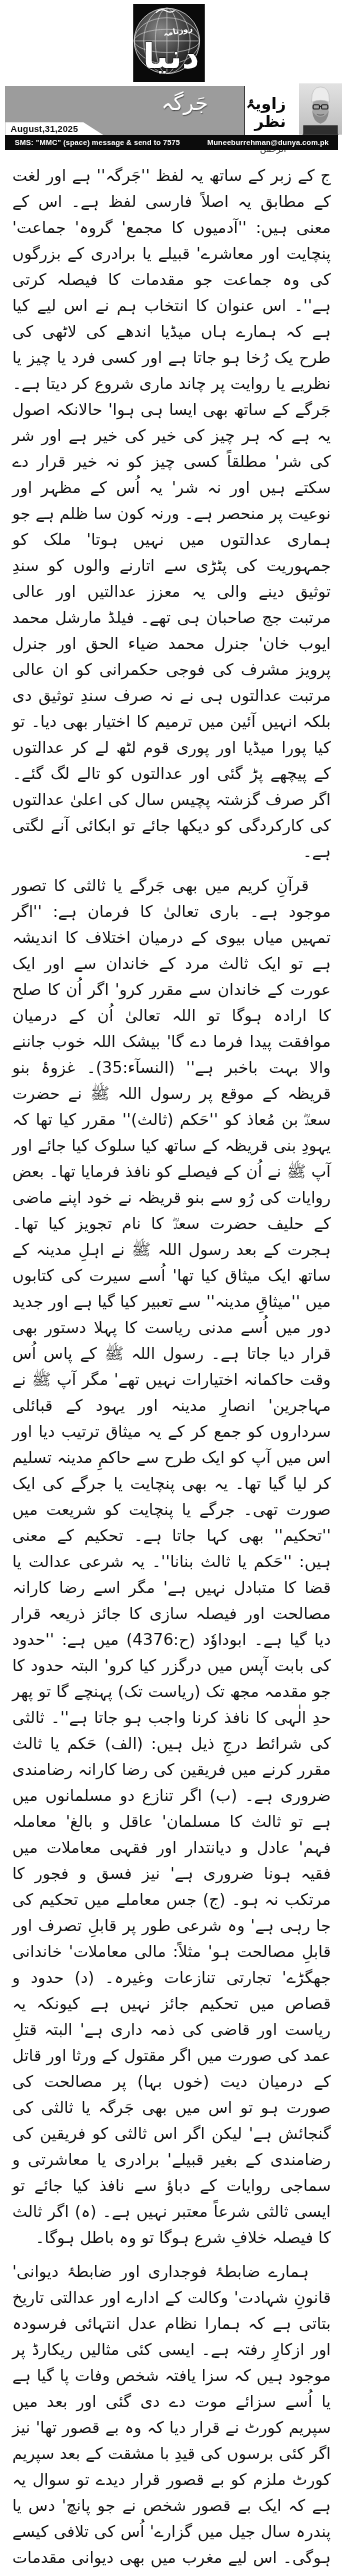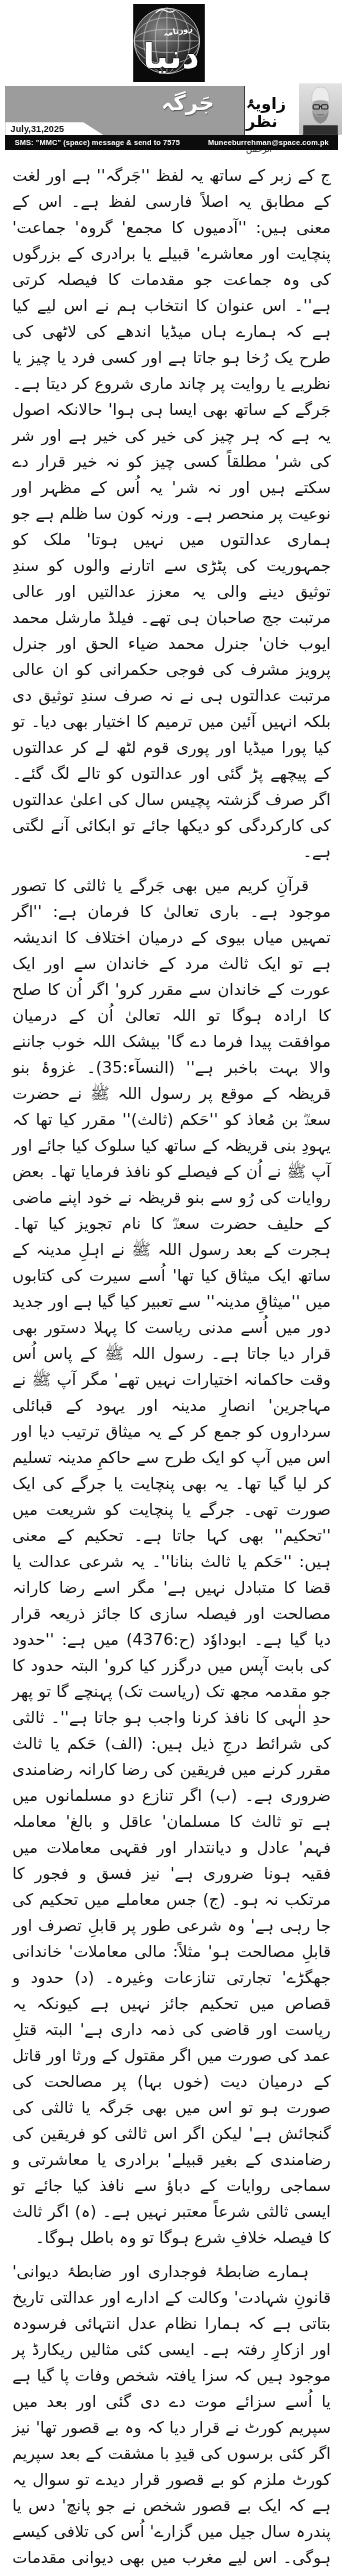--- a/index.html
+++ b/index.html
@@ -12,21 +12,21 @@
   
   .logo { position:absolute; left:133px; top:4.2px; width:72px; height:78px; }
 
   
   .graybar {
     position:absolute; left:5.3px; top:86px; width:239px; height:49px;
     background:#9c9c9c;
   }
   .column-title {
     position:absolute; top:5.3px; left:156px;
-    color:#ffffff; font-size:21px; font-weight:bold;
+    color:#ffffff; font-size:21px; font-weight:normal;
     direction:rtl; text-shadow:0.5px 1.1px 1.1px rgba(0,0,0,.45);
     font-family:"DejaVu Sans", sans-serif;
   }
   .ribbon {
     position:absolute; left:0; bottom:0; width:98px; height:12.7px;
     background:#ffffff;
     clip-path:polygon(0 0, 78px 0, 98px 100%, 0 100%);
     display:flex; align-items:center;
   }
   .date-text {
@@ -35,21 +35,21 @@
   }
 
   .header-divider {
     position:absolute; left:244px; top:86px; width:1.1px; height:49px;
     background:#3a3a3a;
   }
 
   
   .section-block {
     position:absolute; left:246px; top:95px; width:40px;
-    text-align:left; direction:rtl;
+    text-align:right; direction:rtl;
   }
   .section-name {
     font-size:16px; font-weight:bold; color:#0a0a0a; line-height:1.1;
     font-family:"DejaVu Sans", sans-serif;
   }
   .author-signature {
     margin-top:3.7px; font-size:8.4px; color:#1c1c1c;
     font-family:"DejaVu Sans", sans-serif;
   }
   .photo { position:absolute; left:299px; top:83px; width:43px; height:52px; }
@@ -97,21 +97,21 @@
       <line x1="64" y1="8" x2="64" y2="132" stroke="#cfcfcf" stroke-width="1.2"></line>
       <path d="M44 16 q8 -9 18 -3 q8 5 16 0" fill="none" stroke="#ffffff" stroke-width="2.2" stroke-linecap="round"></path>
       <text x="86" y="56" fill="#ffffff" font-size="15" font-weight="bold" text-anchor="middle" transform="rotate(-12 86 56)" direction="rtl">روزنامہ</text>
       <text x="72" y="122" fill="#ffffff" stroke="#000000" stroke-width="1.5" paint-order="stroke" font-size="64" font-weight="bold" text-anchor="middle" direction="rtl">دنیا</text>
     </svg>
   </div>
 
   <div class="graybar">
     <div class="column-title">جَرگہ</div>
     <div class="ribbon">
-      <span class="date-text">July,31,2025</span>
+      <span class="date-text">August,31,2025</span>
     </div>
   </div>
 
   <div class="header-divider"></div>
 
   <div class="section-block">
     <div class="section-name">زاویۂ نظر</div>
     <div class="author-signature">مفتی منیب الرحمٰن</div>
   </div>
 
@@ -132,21 +132,21 @@
       <rect x="27" y="41" width="12" height="8" rx="2" fill="none" stroke="#1e1e1e" stroke-width="2"></rect>
       <rect x="43" y="41" width="12" height="8" rx="2" fill="none" stroke="#1e1e1e" stroke-width="2"></rect>
       <line x1="39" y1="44" x2="43" y2="44" stroke="#1e1e1e" stroke-width="2"></line>
       <path d="M25 52 Q27 74 41 77 Q55 74 57 52 Q51 64 41 64 Q31 64 25 52 Z" fill="#8b8b8b"></path>
       <path d="M34 58 Q41 61 48 58 L48 60 Q41 64 34 60 Z" fill="#6f6f6f"></path>
     </svg>
   </div>
 
   <div class="blackbar">
     <span>SMS: "MMC" (space) message &amp; send to 7575</span>
-    <span>Muneeburrehman@space.com.pk</span>
+    <span>Muneeburrehman@dunya.com.pk</span>
   </div>
 
   <div class="article">
     <p class="first">ج کے زبر کے ساتھ یہ لفظ ''جَرگہ'' ہے اور لغت کے مطابق یہ اصلاً فارسی لفظ ہے۔ اس کے معنی ہیں: ''آدمیوں کا مجمع' گروہ' جماعت' پنچایت اور معاشرے' قبیلے یا برادری کے بزرگوں کی وہ جماعت جو مقدمات کا فیصلہ کرتی ہے''۔ اس عنوان کا انتخاب ہم نے اس لیے کیا ہے کہ ہمارے ہاں میڈیا اندھے کی لاٹھی کی طرح یک رُخا ہو جاتا ہے اور کسی فرد یا چیز یا نظریے یا روایت پر چاند ماری شروع کر دیتا ہے۔ جَرگے کے ساتھ بھی ایسا ہی ہوا' حالانکہ اصول یہ ہے کہ ہر چیز کی خیر کی خیر ہے اور شر کی شر' مطلقاً کسی چیز کو نہ خیر قرار دے سکتے ہیں اور نہ شر' یہ اُس کے مظہر اور نوعیت پر منحصر ہے۔ ورنہ کون سا ظلم ہے جو ہماری عدالتوں میں نہیں ہوتا' ملک کو جمہوریت کی پٹڑی سے اتارنے والوں کو سندِ توثیق دینے والی یہ معزز عدالتیں اور عالی مرتبت جج صاحبان ہی تھے۔ فیلڈ مارشل محمد ایوب خان' جنرل محمد ضیاء الحق اور جنرل پرویز مشرف کی فوجی حکمرانی کو ان عالی مرتبت عدالتوں ہی نے نہ صرف سندِ توثیق دی بلکہ انہیں آئین میں ترمیم کا اختیار بھی دیا۔ تو کیا پورا میڈیا اور پوری قوم لٹھ لے کر عدالتوں کے پیچھے پڑ گئی اور عدالتوں کو تالے لگ گئے۔ اگر صرف گزشتہ پچیس سال کی اعلیٰ عدالتوں کی کارکردگی کو دیکھا جائے تو ابکائی آنے لگتی ہے۔</p>
     <p>قرآنِ کریم میں بھی جَرگے یا ثالثی کا تصور موجود ہے۔ باری تعالیٰ کا فرمان ہے: ''اگر تمہیں میاں بیوی کے درمیان اختلاف کا اندیشہ ہے تو ایک ثالث مرد کے خاندان سے اور ایک عورت کے خاندان سے مقرر کرو' اگر اُن کا صلح کا ارادہ ہوگا تو اللہ تعالیٰ اُن کے درمیان موافقت پیدا فرما دے گا' بیشک اللہ خوب جاننے والا بہت باخبر ہے'' (النسآء:35)۔ غزوۂ بنو قریظہ کے موقع پر رسول اللہ ﷺ نے حضرت سعدؓ بن مُعاذ کو ''حَکم (ثالث)'' مقرر کیا تھا کہ یہودِ بنی قریظہ کے ساتھ کیا سلوک کیا جائے اور آپ ﷺ نے اُن کے فیصلے کو نافذ فرمایا تھا۔ بعض روایات کی رُو سے بنو قریظہ نے خود اپنے ماضی کے حلیف حضرت سعدؓ کا نام تجویز کیا تھا۔ ہجرت کے بعد رسول اللہ ﷺ نے اہلِ مدینہ کے ساتھ ایک میثاق کیا تھا' اُسے سیرت کی کتابوں میں ''میثاقِ مدینہ'' سے تعبیر کیا گیا ہے اور جدید دور میں اُسے مدنی ریاست کا پہلا دستور بھی قرار دیا جاتا ہے۔ رسول اللہ ﷺ کے پاس اُس وقت حاکمانہ اختیارات نہیں تھے' مگر آپ ﷺ نے مہاجرین' انصارِ مدینہ اور یہود کے قبائلی سرداروں کو جمع کر کے یہ میثاق ترتیب دیا اور اس میں آپ کو ایک طرح سے حاکمِ مدینہ تسلیم کر لیا گیا تھا۔ یہ بھی پنچایت یا جرگے کی ایک صورت تھی۔ جرگے یا پنچایت کو شریعت میں ''تحکیم'' بھی کہا جاتا ہے۔ تحکیم کے معنی ہیں: ''حَکم یا ثالث بنانا''۔ یہ شرعی عدالت یا قضا کا متبادل نہیں ہے' مگر اسے رضا کارانہ مصالحت اور فیصلہ سازی کا جائز ذریعہ قرار دیا گیا ہے۔ ابوداوٗد (ح:4376) میں ہے: ''حدود کی بابت آپس میں درگزر کیا کرو' البتہ حدود کا جو مقدمہ مجھ تک (ریاست تک) پہنچے گا تو پھر حدِ الٰہی کا نافذ کرنا واجب ہو جاتا ہے''۔ ثالثی کی شرائط درجِ ذیل ہیں: (الف) حَکم یا ثالث مقرر کرنے میں فریقین کی رضا کارانہ رضامندی ضروری ہے۔ (ب) اگر تنازع دو مسلمانوں میں ہے تو ثالث کا مسلمان' عاقل و بالغ' معاملہ فہم' عادل و دیانتدار اور فقہی معاملات میں فقیہ ہونا ضروری ہے' نیز فسق و فجور کا مرتکب نہ ہو۔ (ج) جس معاملے میں تحکیم کی جا رہی ہے' وہ شرعی طور پر قابلِ تصرف اور قابلِ مصالحت ہو' مثلاً: مالی معاملات' خاندانی جھگڑے' تجارتی تنازعات وغیرہ۔ (د) حدود و قصاص میں تحکیم جائز نہیں ہے کیونکہ یہ ریاست اور قاضی کی ذمہ داری ہے' البتہ قتلِ عمد کی صورت میں اگر مقتول کے ورثا اور قاتل کے درمیان دیت (خوں بہا) پر مصالحت کی صورت ہو تو اس میں بھی جَرگہ یا ثالثی کی گنجائش ہے' لیکن اگر اس ثالثی کو فریقین کی رضامندی کے بغیر قبیلے' برادری یا معاشرتی و سماجی روایات کے دباؤ سے نافذ کیا جائے تو ایسی ثالثی شرعاً معتبر نہیں ہے۔ (ہ) اگر ثالث کا فیصلہ خلافِ شرع ہوگا تو وہ باطل ہوگا۔</p>
     <p>ہمارے ضابطۂ فوجداری اور ضابطۂ دیوانی' قانونِ شہادت' وکالت کے ادارے اور عدالتی تاریخ بتاتی ہے کہ ہمارا نظام عدل انتہائی فرسودہ اور ازکارِ رفتہ ہے۔ ایسی کئی مثالیں ریکارڈ پر موجود ہیں کہ سزا یافتہ شخص وفات پا گیا ہے یا اُسے سزائے موت دے دی گئی اور بعد میں سپریم کورٹ نے قرار دیا کہ وہ بے قصور تھا' نیز اگر کئی برسوں کی قیدِ با مشقت کے بعد سپریم کورٹ ملزم کو بے قصور قرار دیدے تو سوال یہ ہے کہ ایک بے قصور شخص نے جو پانچ' دس یا پندرہ سال جیل میں گزارے' اُس کی تلافی کیسے ہوگی۔ اس لیے مغرب میں بھی دیوانی مقدمات بالخصوص مالی معاملات میں ثالثی کو پسند کیا جاتا ہے اور جج اسے ترجیح دیتے ہیں اور ظاہر ہے کہ یہ رسمی عدالت سے ہٹ کر ہوتا ہے۔ اس نظام کو ADR یعنی ''عدالت کا متبادل ثالثی نظام'' کہا جاتا ہے۔ ہمارے ہاں بھی سپریم کورٹ کے جج صاحبان بھی بعض اوقات ترغیب دیتے ہیں کہ عدالت سے باہر مصالحتی نظام کی گنجائش نکالی جائے۔ ذیل میں ہم جَرگے کے نظام اور مغربی ممالک کے متبادل عدالتی نظام کا جائزہ پیش کرتے ہیں:</p>
 
   </div>
 
 </div>

